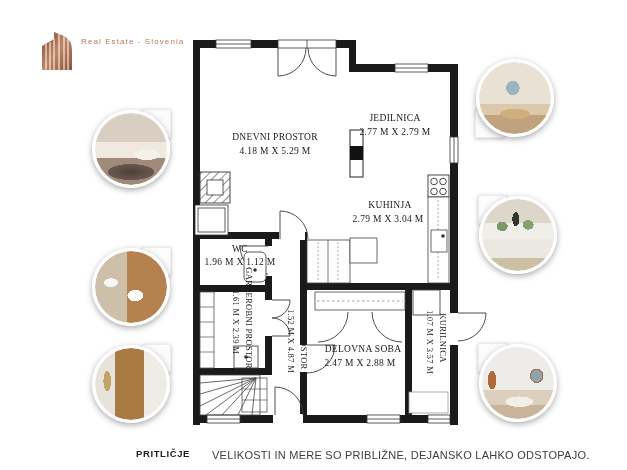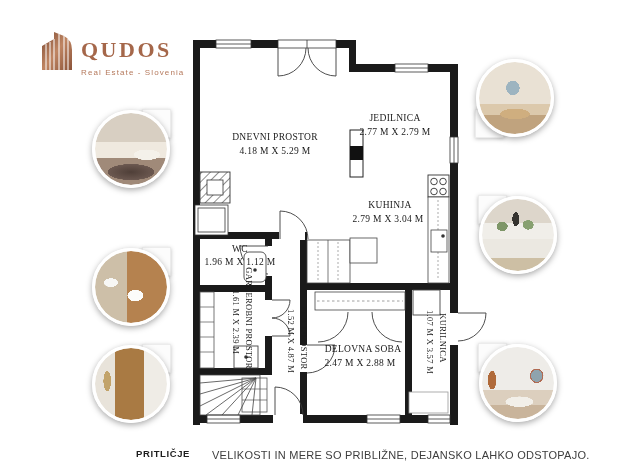--- a/index.html
+++ b/index.html
@@ -75,21 +75,20 @@
     <g stroke="#ffffff" stroke-width="1">
       <line x1="6" y1="14" x2="6" y2="40"></line>
       <line x1="10" y1="12" x2="10" y2="40"></line>
       <line x1="14" y1="9" x2="14" y2="40"></line>
       <line x1="19" y1="4" x2="19" y2="40"></line>
       <line x1="24" y1="6" x2="24" y2="40"></line>
       <line x1="28" y1="9" x2="28" y2="40"></line>
     </g>
   </svg>
   <div class="logo-text">
-    <div class="logo-name">QUDOS</div>
     <div class="logo-sub">Real Estate - Slovenia</div>
   </div>
 </div>
 
 <svg class="plan" width="627" height="470" viewBox="0 0 627 470">
   <defs>
     <pattern id="hatch" width="6" height="6" patternUnits="userSpaceOnUse" patternTransform="rotate(45)">
       <rect width="6" height="6" fill="#ffffff"></rect>
       <line x1="0" y1="0" x2="0" y2="6" stroke="#555555" stroke-width="1.3"></line>
     </pattern>

